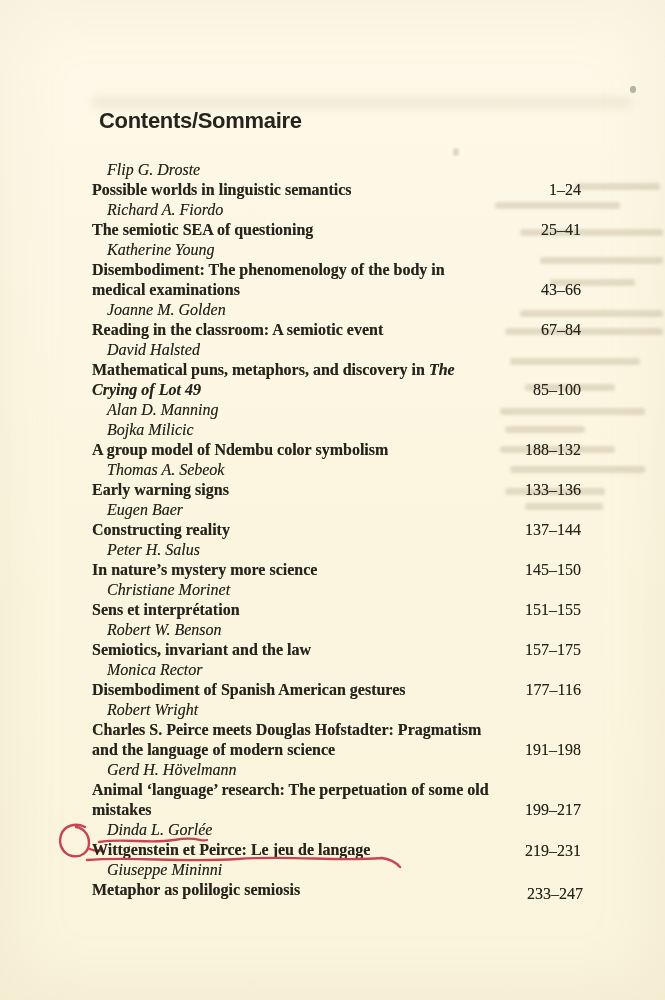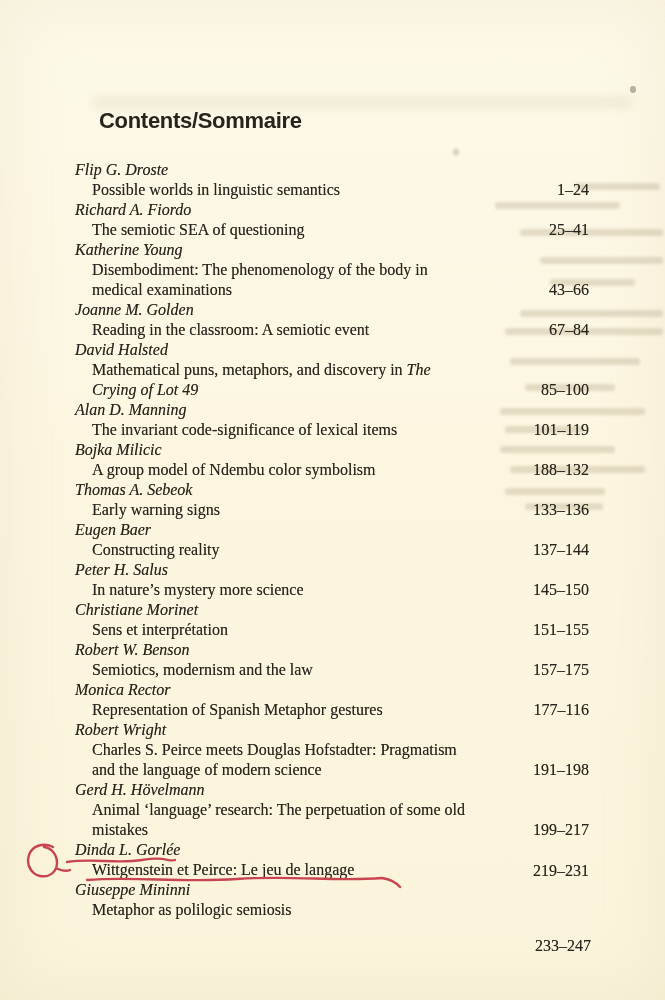--- a/index.html
+++ b/index.html
@@ -19,26 +19,26 @@
     font-weight:700;font-size:22px;letter-spacing:-0.3px;
     color:var(--ink,#1d1a15);
   }
   
   #toc{
     position:absolute;left:75px;top:160px;width:522px;
     font-size:16px;color:var(--ink,#27241d);
     text-shadow:0 0 0.5px rgba(45,40,30,0.55);
   }
   .line{position:relative;height:20px;line-height:20px;white-space:nowrap;}
-  .author{font-style:italic;position:relative;display:inline-block;}
+  .author{font-style:italic;position:relative;display:inline-block;margin-left:32px;}
   .title-line{padding-left:17px;}
-  .ttext{position:relative;display:inline-block;}
+  .ttext{position:relative;display:inline-block;font-weight:bold;}
   .ttext .it{font-style:italic;}
-  .pages{position:absolute;right:8px;top:0;}
-  .entry:last-child .pages{transform:translate(2px,4px);margin-top:32px;}
+  .pages{position:absolute;right:16px;top:0;}
+  .entry:last-child .pages{transform:translate(2px,4px);}
   .entry:nth-last-child(2) .pages{transform:translateY(1px);margin-left:17px;}
   
   .anno{position:absolute;pointer-events:none;overflow:visible;}
   
   .ghost{
     position:absolute;height:7px;border-radius:3px;
     background:rgba(173,160,126,0.32);
     filter:blur(1.6px);
   }
   #band-artifact{
@@ -100,21 +100,20 @@
         <div class="line author-line"><span class="author">Joanne M. Golden</span></div>
         <div class="line title-line"><span class="ttext"><span>Reading in the classroom: A semiotic event</span></span><span class="pages">67–84</span></div>
       </div>
       <div class="entry">
         <div class="line author-line"><span class="author">David Halsted</span></div>
         <div class="line title-line"><span class="ttext"><span>Mathematical puns, metaphors, and discovery in </span><span class="it">The</span></span></div>
         <div class="line title-line"><span class="ttext"><span class="it">Crying of Lot 49</span></span><span class="pages">85–100</span></div>
       </div>
       <div class="entry">
         <div class="line author-line"><span class="author">Alan D. Manning</span></div>
-        <div class="line title-line"><span class="ttext"><span>The invariant code-significance of lexical items</span></span><span class="pages">101–119</span></div>
       </div>
       <div class="entry">
         <div class="line author-line"><span class="author">Bojka Milicic</span></div>
         <div class="line title-line"><span class="ttext"><span>A group model of Ndembu color symbolism</span></span><span class="pages">188–132</span></div>
       </div>
       <div class="entry">
         <div class="line author-line"><span class="author">Thomas A. Sebeok</span></div>
         <div class="line title-line"><span class="ttext"><span>Early warning signs</span></span><span class="pages">133–136</span></div>
       </div>
       <div class="entry">
@@ -124,25 +123,25 @@
       <div class="entry">
         <div class="line author-line"><span class="author">Peter H. Salus</span></div>
         <div class="line title-line"><span class="ttext"><span>In nature’s mystery more science</span></span><span class="pages">145–150</span></div>
       </div>
       <div class="entry">
         <div class="line author-line"><span class="author">Christiane Morinet</span></div>
         <div class="line title-line"><span class="ttext"><span>Sens et interprétation</span></span><span class="pages">151–155</span></div>
       </div>
       <div class="entry">
         <div class="line author-line"><span class="author">Robert W. Benson</span></div>
-        <div class="line title-line"><span class="ttext"><span>Semiotics, modernism and the law</span></span><span class="pages">157–175</span></div>
+        <div class="line title-line"><span class="ttext"><span>Semiotics, invariant and the law</span></span><span class="pages">157–175</span></div>
       </div>
       <div class="entry">
         <div class="line author-line"><span class="author">Monica Rector</span></div>
-        <div class="line title-line"><span class="ttext"><span>Representation of Spanish Metaphor gestures</span></span><span class="pages">177–116</span></div>
+        <div class="line title-line"><span class="ttext"><span>Disembodiment of Spanish American gestures</span></span><span class="pages">177–116</span></div>
       </div>
       <div class="entry">
         <div class="line author-line"><span class="author">Robert Wright</span></div>
         <div class="line title-line"><span class="ttext"><span>Charles S. Peirce meets Douglas Hofstadter: Pragmatism</span></span></div>
         <div class="line title-line"><span class="ttext"><span>and the language of modern science</span></span><span class="pages">191–198</span></div>
       </div>
       <div class="entry">
         <div class="line author-line"><span class="author">Gerd H. Hövelmann</span></div>
         <div class="line title-line"><span class="ttext"><span>Animal ‘language’ research: The perpetuation of some old</span></span></div>
         <div class="line title-line"><span class="ttext"><span>mistakes</span></span><span class="pages">199–217</span></div>

